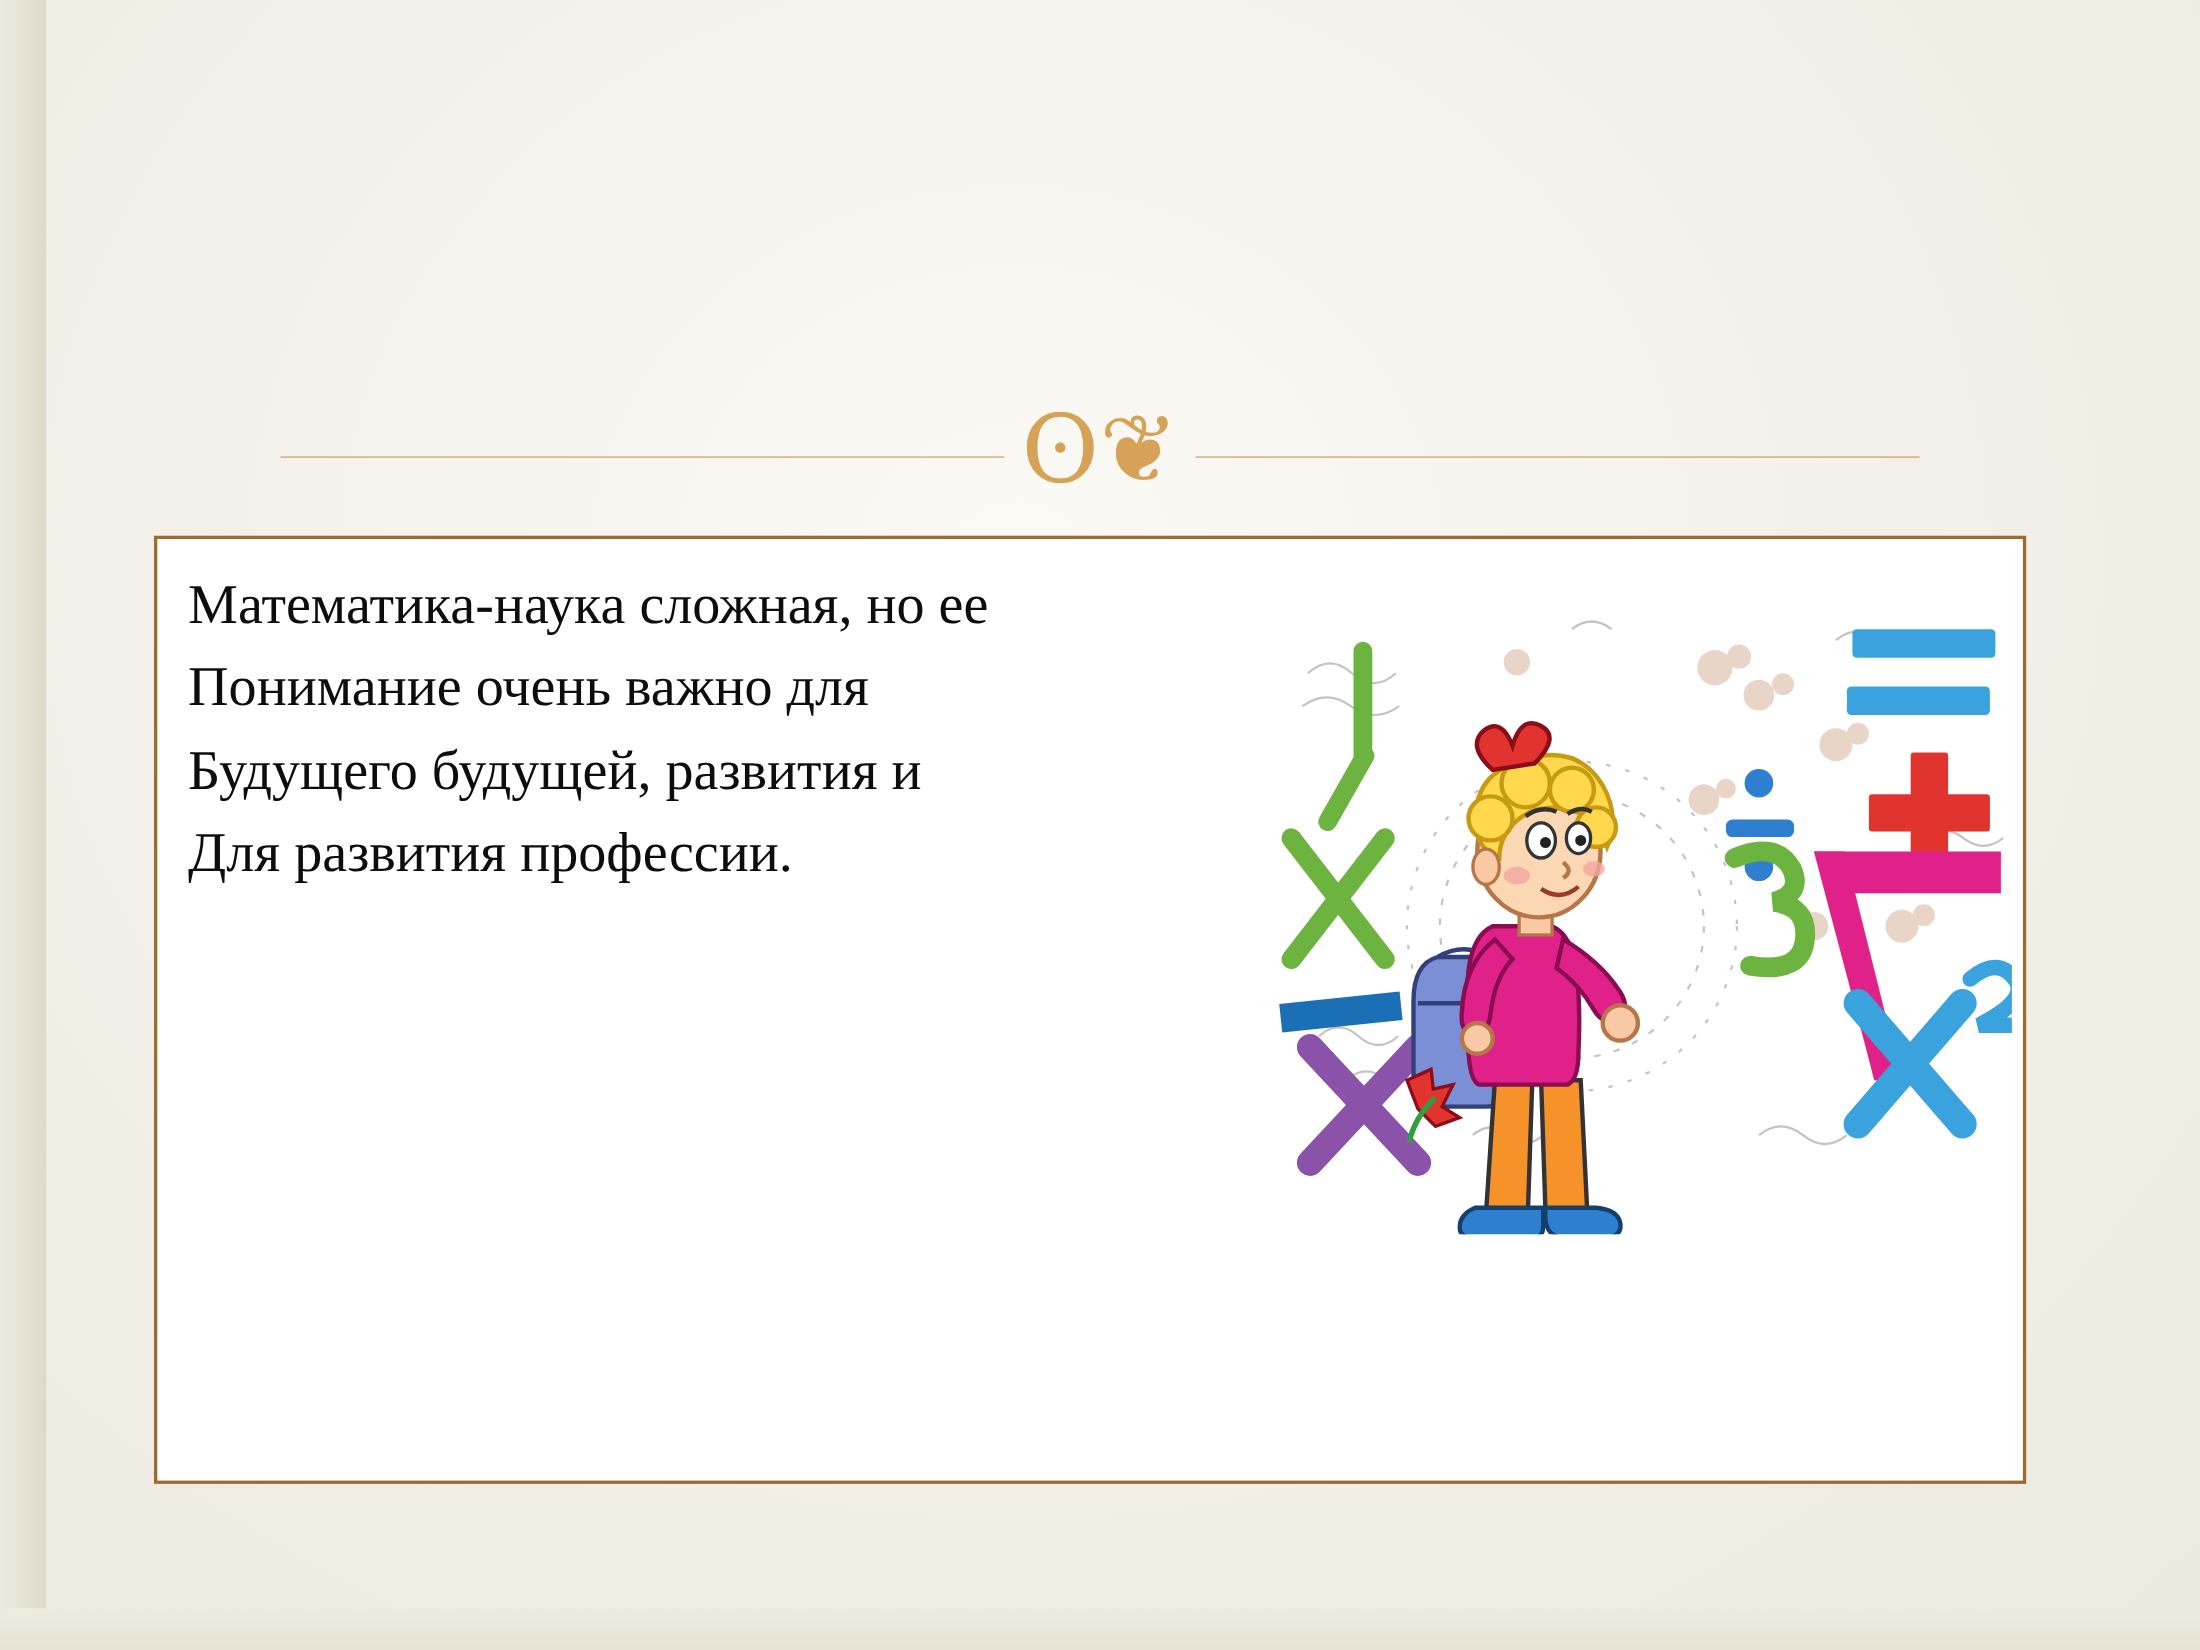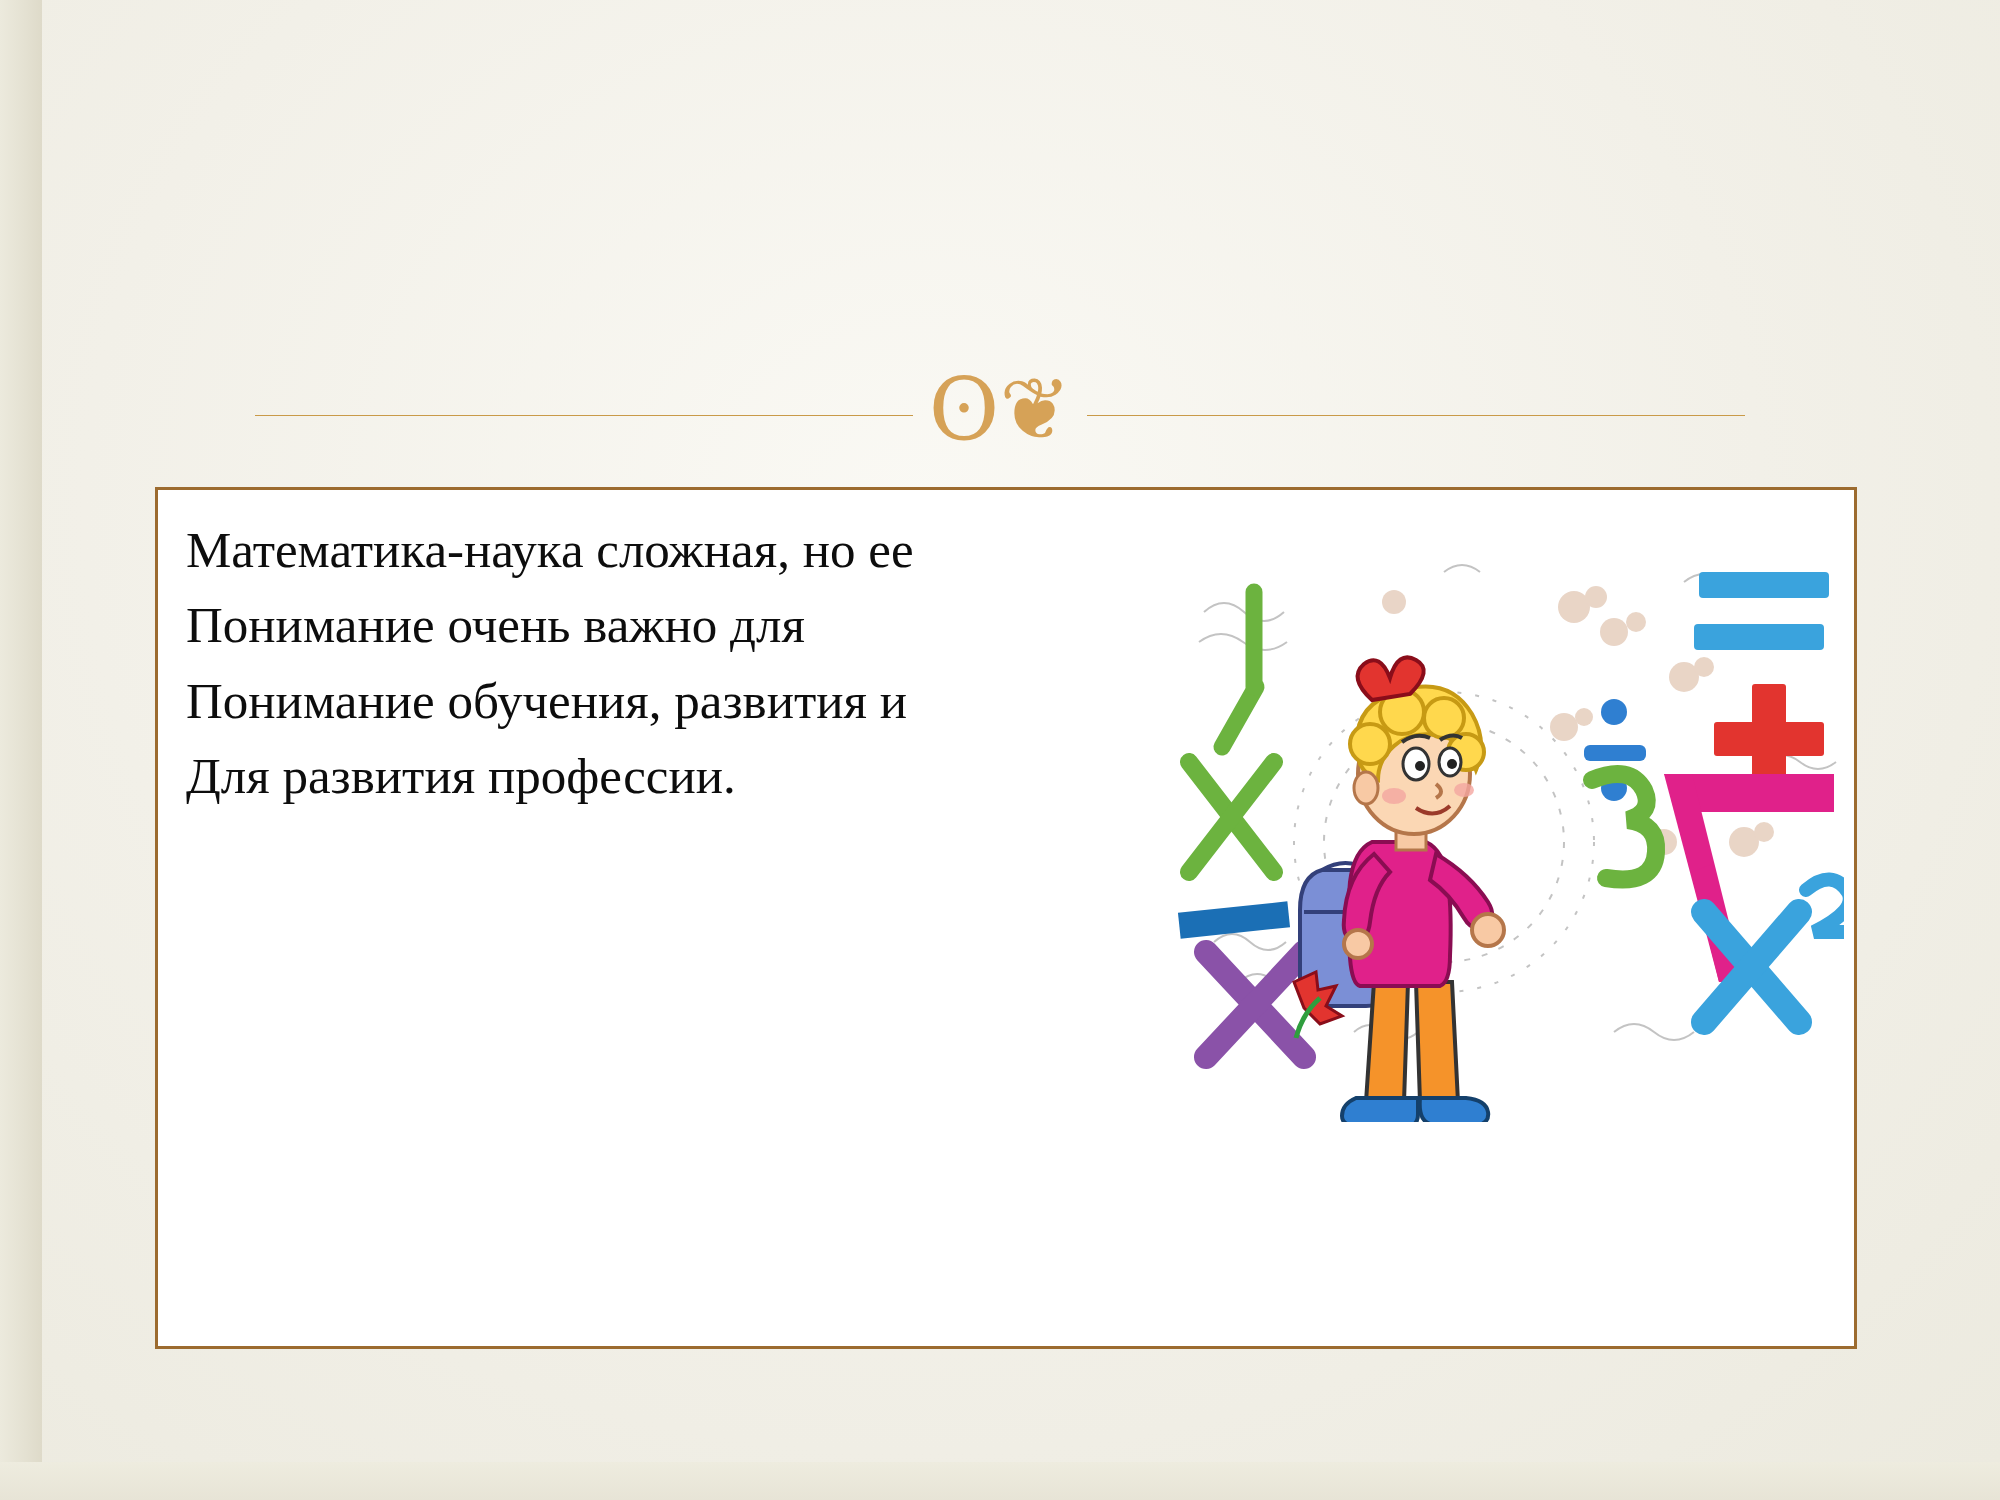--- a/index.html
+++ b/index.html
@@ -77,21 +77,21 @@
     padding: 0 16px;
     position: relative;
     top: -6px;
     user-select: none;
   }
   .orn-rule.right { }
 
   
   .content-box {
     position: absolute;
-    left: 155px;
+    left: 140px;
     top: 487px;
     width: 1702px;
     height: 862px;
     border: 3px solid #9c6b2f;
     background: #ffffff;
     box-sizing: border-box;
     z-index: 4;
   }
   .text-col {
     position: absolute;
@@ -131,21 +131,21 @@
     <div class="orn-rule left"></div>
     <div class="orn-glyph">ʘ❦</div>
     <div class="orn-rule right"></div>
   </div>
 
   <div class="content-box">
 
     <div class="text-col">
       <p>Математика-наука сложная, но ее</p>
       <p>Понимание очень важно для</p>
-      <p>Понимание обучения, развития и</p>
+      <p>Будущего будущей, развития и</p>
       <p>Для развития профессии.</p>
     </div>
 
     <div class="illus">
       <svg viewBox="0 0 700 610" xmlns="http://www.w3.org/2000/svg" aria-hidden="true">
         <rect x="0" y="0" width="700" height="610" fill="#ffffff"></rect>
 
         <g stroke="#b9b9b9" stroke-width="2" fill="none" opacity="0.85">
           <path d="M60 100 q20 -18 40 0 q20 18 40 0"></path>
           <path d="M55 130 q22 -16 44 0 q22 16 44 0"></path>

